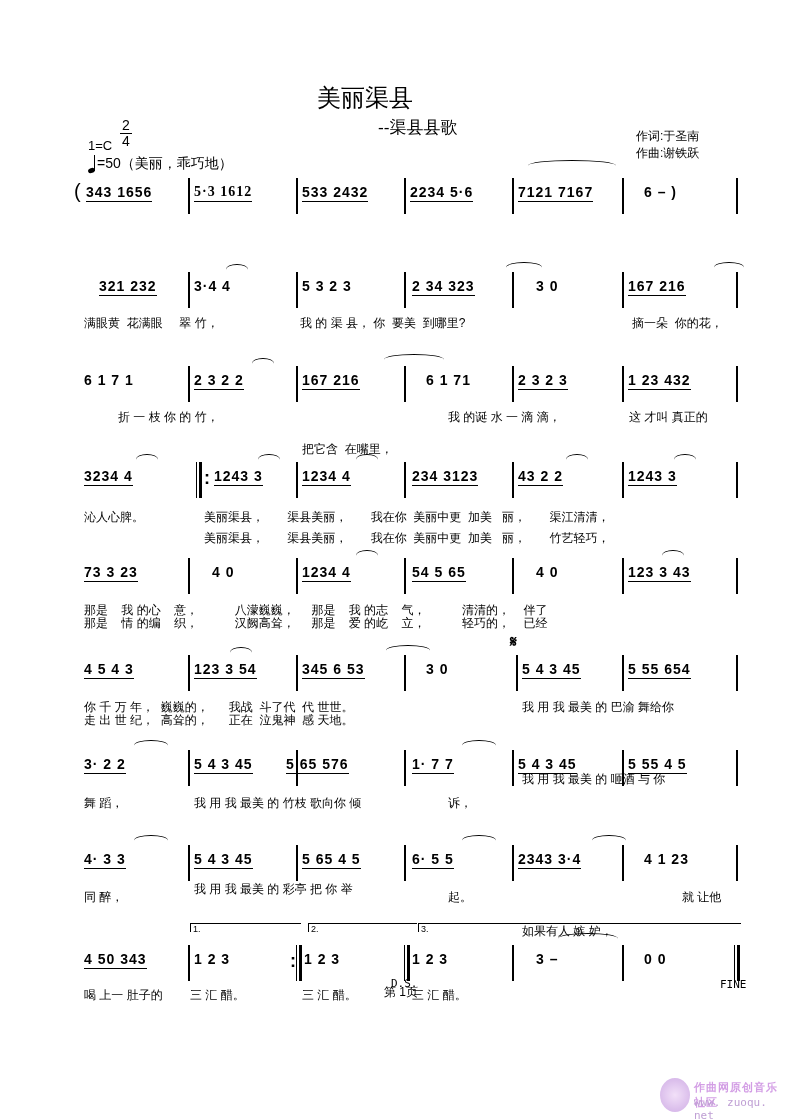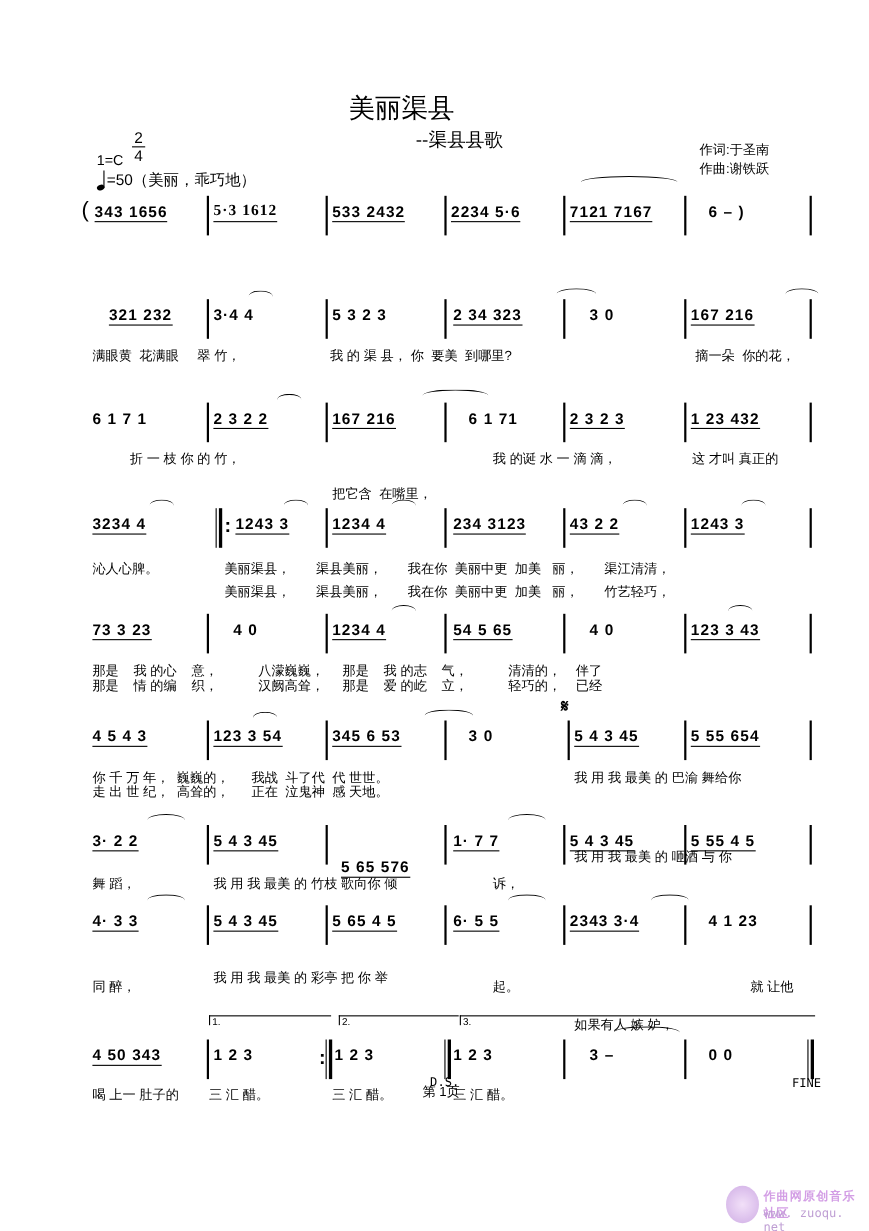--- a/index.html
+++ b/index.html
@@ -173,36 +173,36 @@
 <div class="lyric" style="left:84px;top:700px;"><span>你 千 万 年，</span>  <span>巍巍的，</span>      <span>我战</span>  <span>斗了代</span>  <span>代 世世。</span></div>
 <div class="lyric" style="left:84px;top:713px;"><span>走 出 世 纪，</span>  <span>高耸的，</span>      <span>正在</span>  <span>泣鬼神</span>  <span>感 天地。</span></div>
 <div class="lyric" style="left:522px;top:700px;">我 用 我 最美 的 巴渝 舞给你</div>
 
 <div class="system" style="top:750px;">
   <span class="measure u1" style="left:6px;">3· 2 2</span>
   <div class="slur" style="left:56px;width:34px;top:-10px;"></div>
   <div class="bar" style="left:110px;"></div>
   <span class="measure u1" style="left:116px;">5 4 3 45</span>
   <div class="bar" style="left:218px;"></div>
-  <span class="measure u1" style="left:232px;margin-top:24px;">5 65 576</span>
+  <span class="measure u1" style="left:208px;">5 65 576</span>
   <div class="bar" style="left:326px;"></div>
   <span class="measure u1" style="left:334px;">1· 7 7</span>
   <div class="slur" style="left:384px;width:34px;top:-10px;"></div>
   <div class="bar" style="left:434px;"></div>
   <span class="measure u1" style="left:440px;">5 4 3 45</span>
   <div class="bar" style="left:544px;"></div>
   <span class="measure u1" style="left:550px;">5 55 4 5</span>
   <div class="bar" style="left:658px;"></div>
 </div>
 <div class="lyric" style="left:84px;top:796px;">舞 蹈，</div>
 <div class="lyric" style="left:194px;top:796px;">我 用 我 最美 的 竹枝 歌向你 倾</div>
 <div class="lyric" style="left:448px;top:796px;">诉，</div>
 <div class="lyric" style="left:522px;top:772px;">我 用 我 最美 的 咂酒 与 你</div>
 
-<div class="system" style="top:823px;">
+<div class="system" style="top:845px;">
   <span class="measure u1" style="left:6px;">4· 3 3</span>
   <div class="slur" style="left:56px;width:34px;top:-10px;"></div>
   <div class="bar" style="left:110px;"></div>
   <span class="measure u1" style="left:116px;">5 4 3 45</span>
   <div class="bar" style="left:218px;"></div>
   <span class="measure u1" style="left:224px;">5 65 4 5</span>
   <div class="bar" style="left:326px;"></div>
   <span class="measure u1" style="left:334px;">6· 5 5</span>
   <div class="slur" style="left:384px;width:34px;top:-10px;"></div>
   <div class="bar" style="left:434px;"></div>

